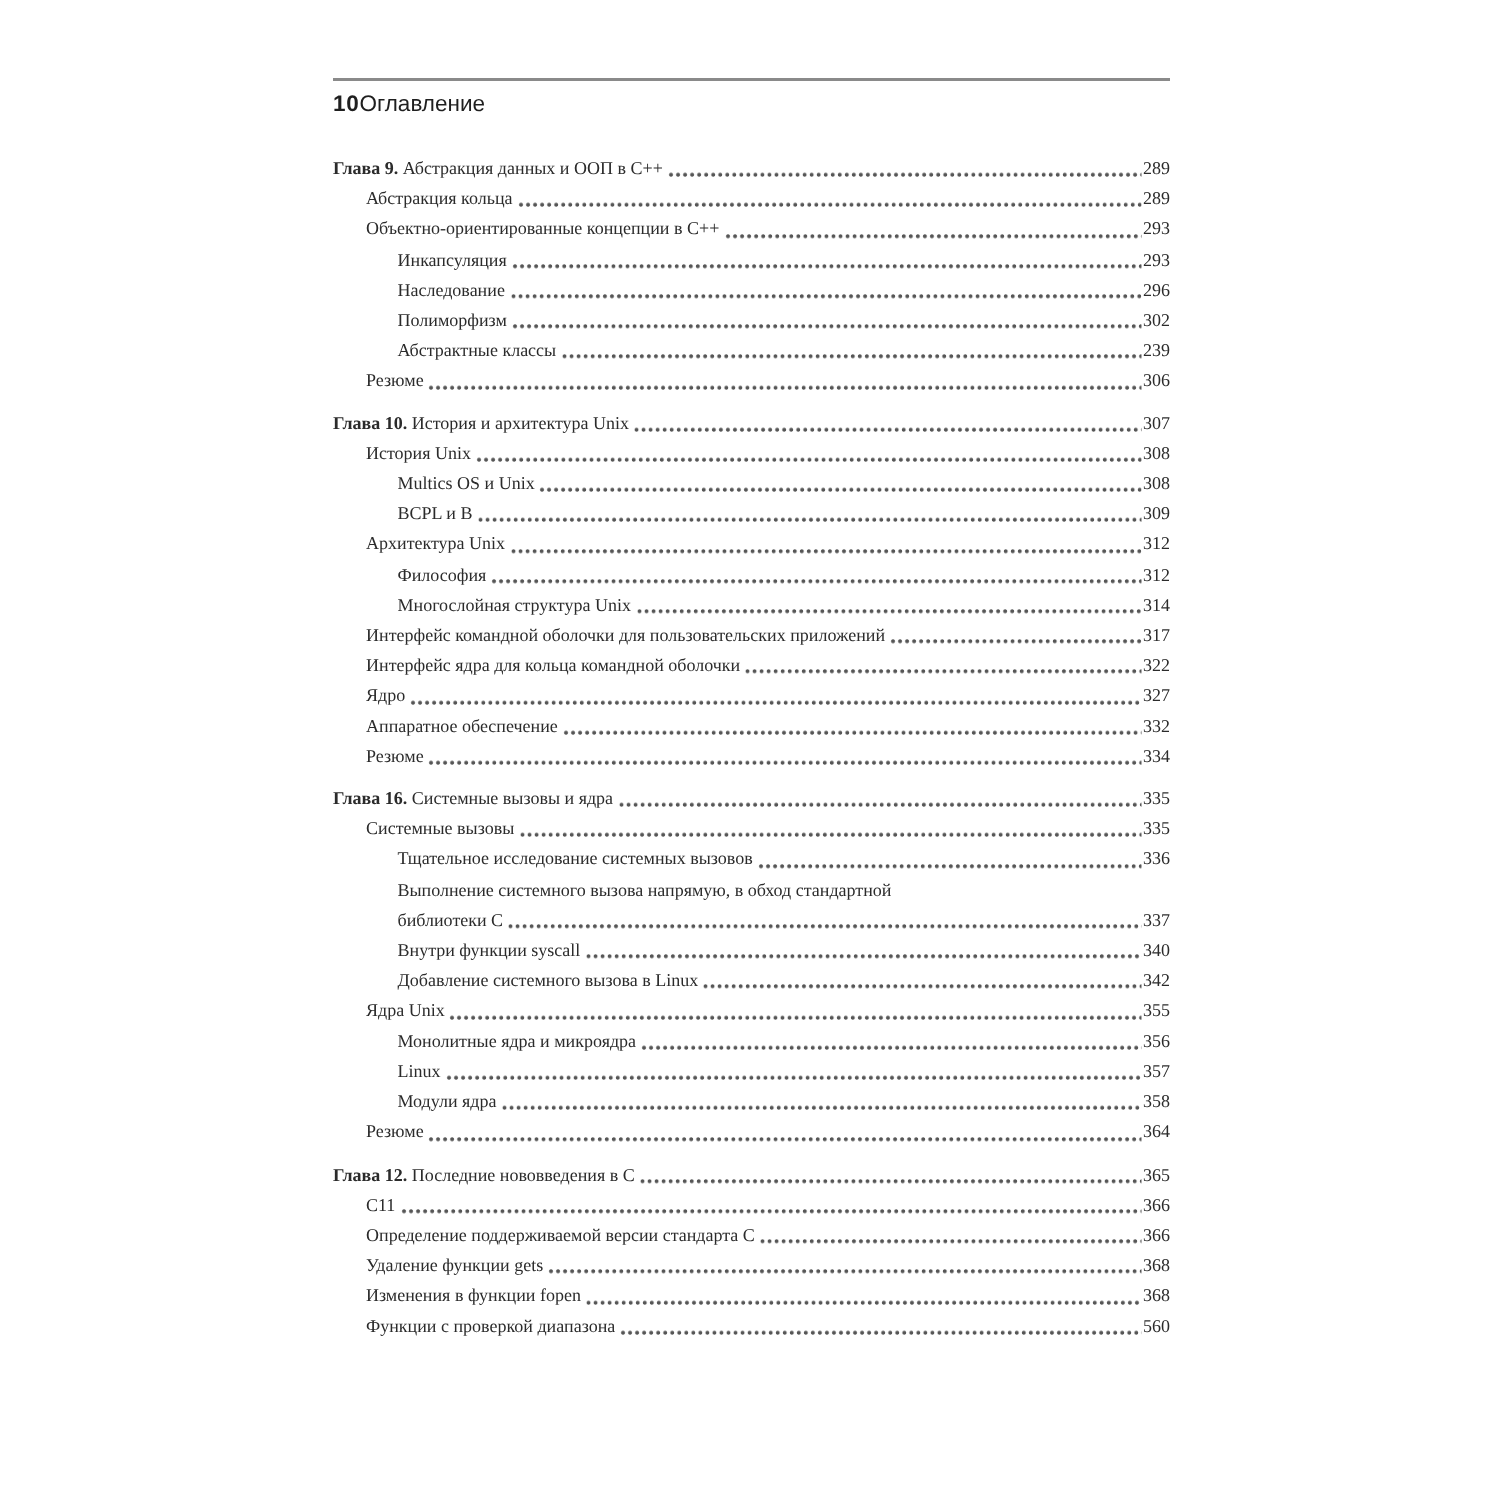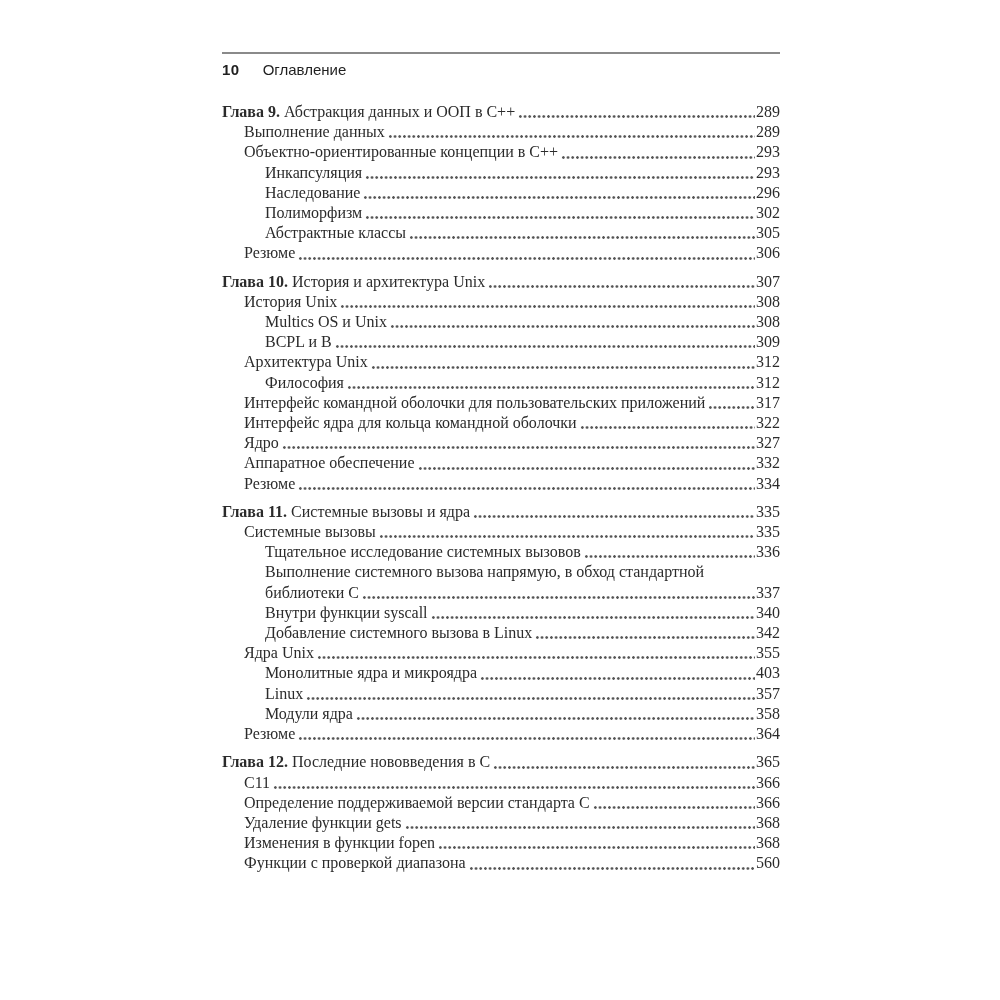--- a/index.html
+++ b/index.html
@@ -33,30 +33,29 @@
     padding-top: 7px;
     font-family: "Liberation Sans", "DejaVu Sans", sans-serif;
     font-size: 15px;
     color: var(--head-text, #1f1f1f);
   }
   .head-line .folio {
     font-weight: bold;
     letter-spacing: 0.5px;
   }
   .head-line .head-title {
-    margin-left: 23px;
   }
 
   
   .toc {
     position: absolute;
     left: 222px;
     top: 102px;
     width: 558px;
-    font-size: 16px;
+    font-size: 12px;
     line-height: 20.2px;
   }
   .toc-chapter + .toc-chapter {
     margin-top: 8px;
   }
   .toc-row {
     display: flex;
     align-items: baseline;
   }
   .toc-row.level-1 { padding-left: 22px; }
@@ -96,21 +95,21 @@
 
 <div class="toc">
     <div class="toc-chapter">
       <div class="toc-row level-0">
         <span class="chapter-prefix">Глава 9. </span>
         <span class="entry-title">Абстракция данных и ООП в C++</span>
         <span class="leader"></span>
         <span class="page-num">289</span>
       </div>
       <div class="toc-row level-1">
-        <span class="entry-title">Выполнение данных</span>
+        <span class="entry-title">Абстракция кольца</span>
         <span class="leader"></span>
         <span class="page-num">289</span>
       </div>
       <div class="toc-row level-1">
         <span class="entry-title">Объектно-ориентированные концепции в C++</span>
         <span class="leader"></span>
         <span class="page-num">293</span>
       </div>
       <div class="toc-row level-2">
         <span class="entry-title">Инкапсуляция</span>
@@ -123,21 +122,21 @@
         <span class="page-num">296</span>
       </div>
       <div class="toc-row level-2">
         <span class="entry-title">Полиморфизм</span>
         <span class="leader"></span>
         <span class="page-num">302</span>
       </div>
       <div class="toc-row level-2">
         <span class="entry-title">Абстрактные классы</span>
         <span class="leader"></span>
-        <span class="page-num">305</span>
+        <span class="page-num">239</span>
       </div>
       <div class="toc-row level-1">
         <span class="entry-title">Резюме</span>
         <span class="leader"></span>
         <span class="page-num">306</span>
       </div>
     </div>
     <div class="toc-chapter">
       <div class="toc-row level-0">
         <span class="chapter-prefix">Глава 10. </span>
@@ -163,20 +162,25 @@
       <div class="toc-row level-1">
         <span class="entry-title">Архитектура Unix</span>
         <span class="leader"></span>
         <span class="page-num">312</span>
       </div>
       <div class="toc-row level-2">
         <span class="entry-title">Философия</span>
         <span class="leader"></span>
         <span class="page-num">312</span>
       </div>
+      <div class="toc-row level-2">
+        <span class="entry-title">Многослойная структура Unix</span>
+        <span class="leader"></span>
+        <span class="page-num">314</span>
+      </div>
       <div class="toc-row level-1">
         <span class="entry-title">Интерфейс командной оболочки для пользовательских приложений</span>
         <span class="leader"></span>
         <span class="page-num">317</span>
       </div>
       <div class="toc-row level-1">
         <span class="entry-title">Интерфейс ядра для кольца командной оболочки</span>
         <span class="leader"></span>
         <span class="page-num">322</span>
       </div>
@@ -191,21 +195,21 @@
         <span class="page-num">332</span>
       </div>
       <div class="toc-row level-1">
         <span class="entry-title">Резюме</span>
         <span class="leader"></span>
         <span class="page-num">334</span>
       </div>
     </div>
     <div class="toc-chapter">
       <div class="toc-row level-0">
-        <span class="chapter-prefix">Глава 11. </span>
+        <span class="chapter-prefix">Глава 16. </span>
         <span class="entry-title">Системные вызовы и ядра</span>
         <span class="leader"></span>
         <span class="page-num">335</span>
       </div>
       <div class="toc-row level-1">
         <span class="entry-title">Системные вызовы</span>
         <span class="leader"></span>
         <span class="page-num">335</span>
       </div>
       <div class="toc-row level-2">
@@ -232,21 +236,21 @@
         <span class="page-num">342</span>
       </div>
       <div class="toc-row level-1">
         <span class="entry-title">Ядра Unix</span>
         <span class="leader"></span>
         <span class="page-num">355</span>
       </div>
       <div class="toc-row level-2">
         <span class="entry-title">Монолитные ядра и микроядра</span>
         <span class="leader"></span>
-        <span class="page-num">403</span>
+        <span class="page-num">356</span>
       </div>
       <div class="toc-row level-2">
         <span class="entry-title">Linux</span>
         <span class="leader"></span>
         <span class="page-num">357</span>
       </div>
       <div class="toc-row level-2">
         <span class="entry-title">Модули ядра</span>
         <span class="leader"></span>
         <span class="page-num">358</span>

